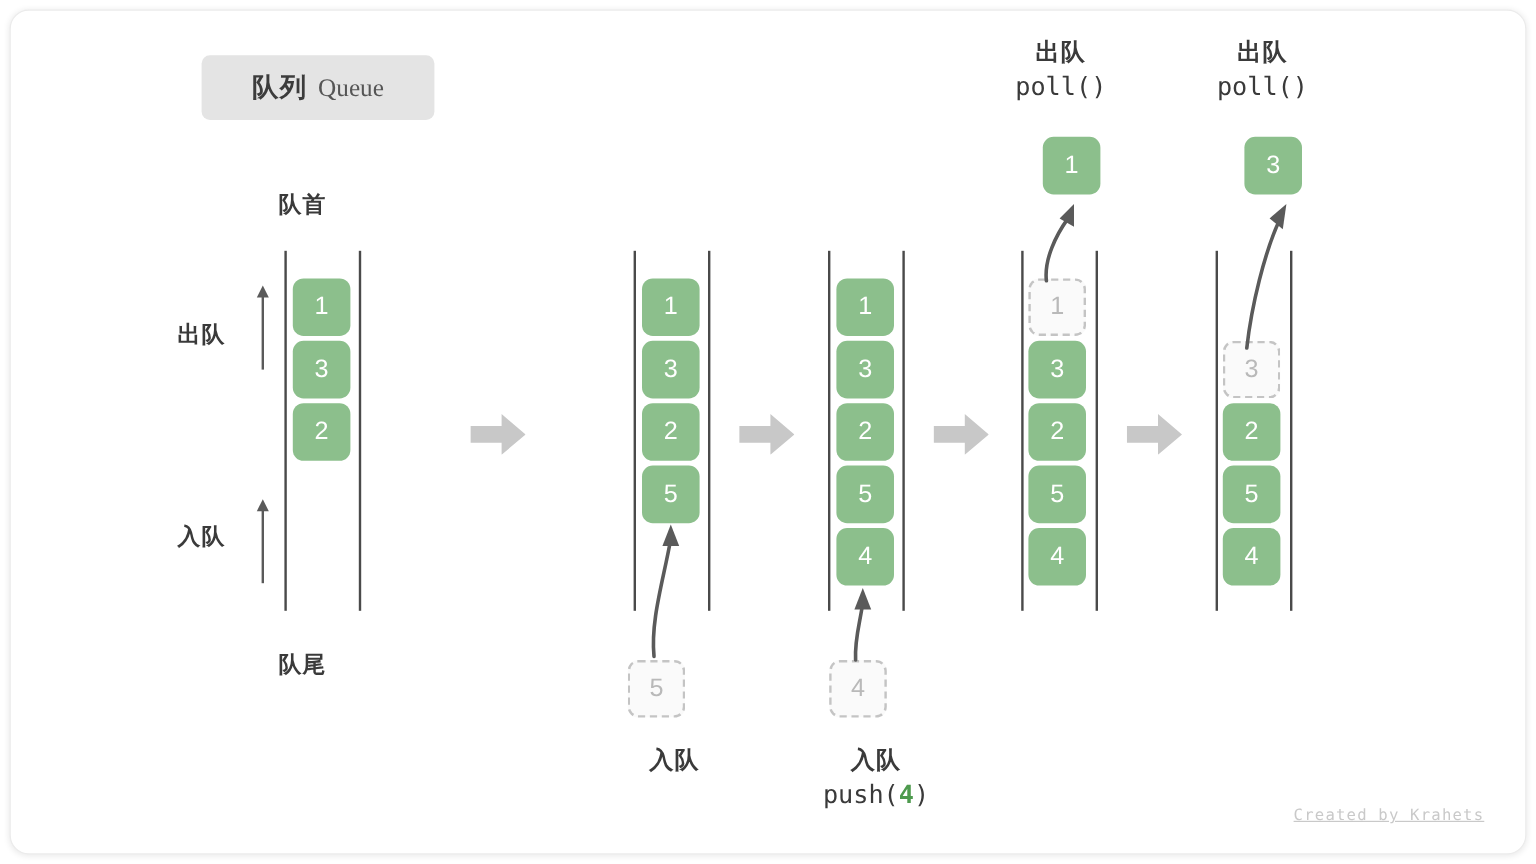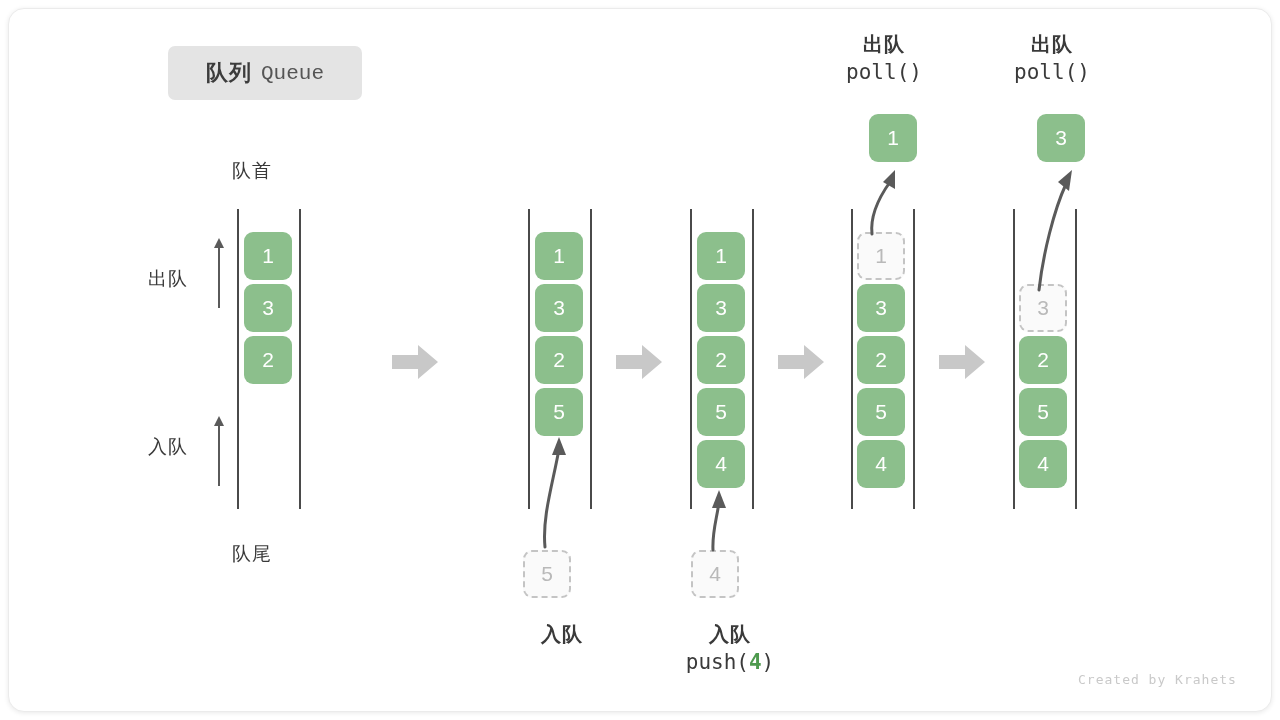--- a/index.html
+++ b/index.html
@@ -36,29 +36,29 @@
     background: #e4e4e4;
     border-radius: 7px;
     display: flex;
     align-items: center;
     justify-content: center;
     gap: 9px;
     color: #3c3c3c;
   }
   .title-cn { font-size: 22px; font-weight: bold; letter-spacing: 1px; }
   .title-en {
-    font-family: Liberation Mono, monospace;
+    font-family: Liberation Serif, serif;
     font-size: 21px;
     color: #555555;
   }
 
   
   .lbl {
     color: #3a3a3a;
-    font-weight: normal;
+    font-weight: bold;
     font-size: 19px;
     white-space: nowrap;
     letter-spacing: 1px;
   }
   .lbl-head { left: 232px; top: 158px; }
   .lbl-tail { left: 232px; top: 541px; }
   .lbl-deq  { left: 148px; top: 266px; }
   .lbl-enq  { left: 148px; top: 434px; }
 
   
@@ -128,20 +128,21 @@
   .motion { pointer-events: none; }
 
   
   .watermark {
     left: 1078px; top: 672px;
     font-family: "DejaVu Sans Mono", "Liberation Mono", monospace;
     font-size: 13px;
     color: #c9c9c9;
     letter-spacing: 1px;
     white-space: nowrap;
+    text-decoration: underline;
   }
 </style>
 </head>
 <body>
 
 <div id="stage">
   <div class="card"></div>
 
   <div class="abs title-badge">
     <span class="title-cn">队列</span>

